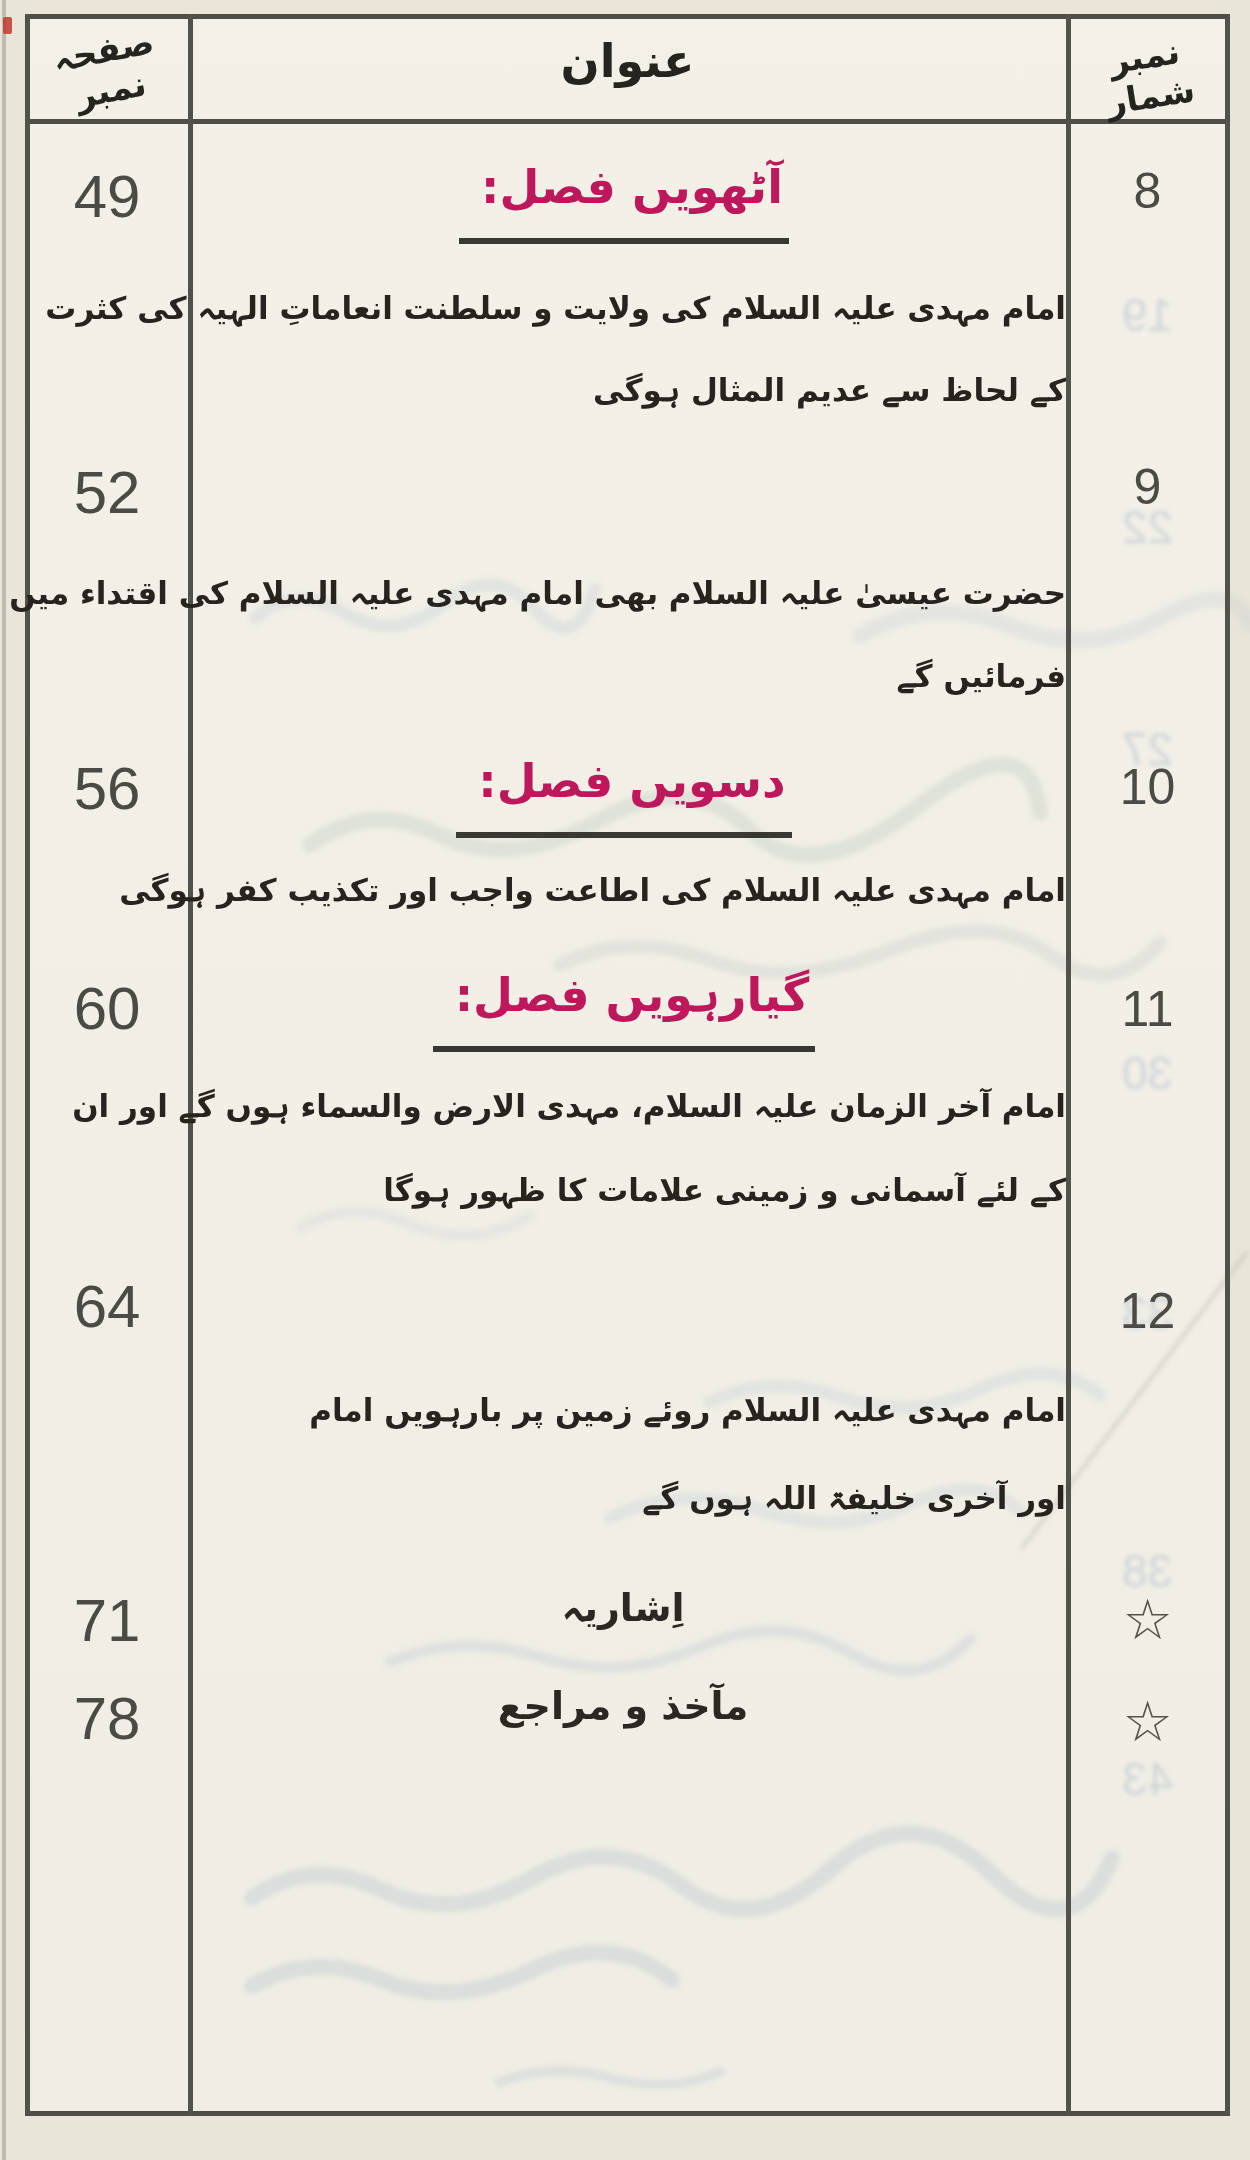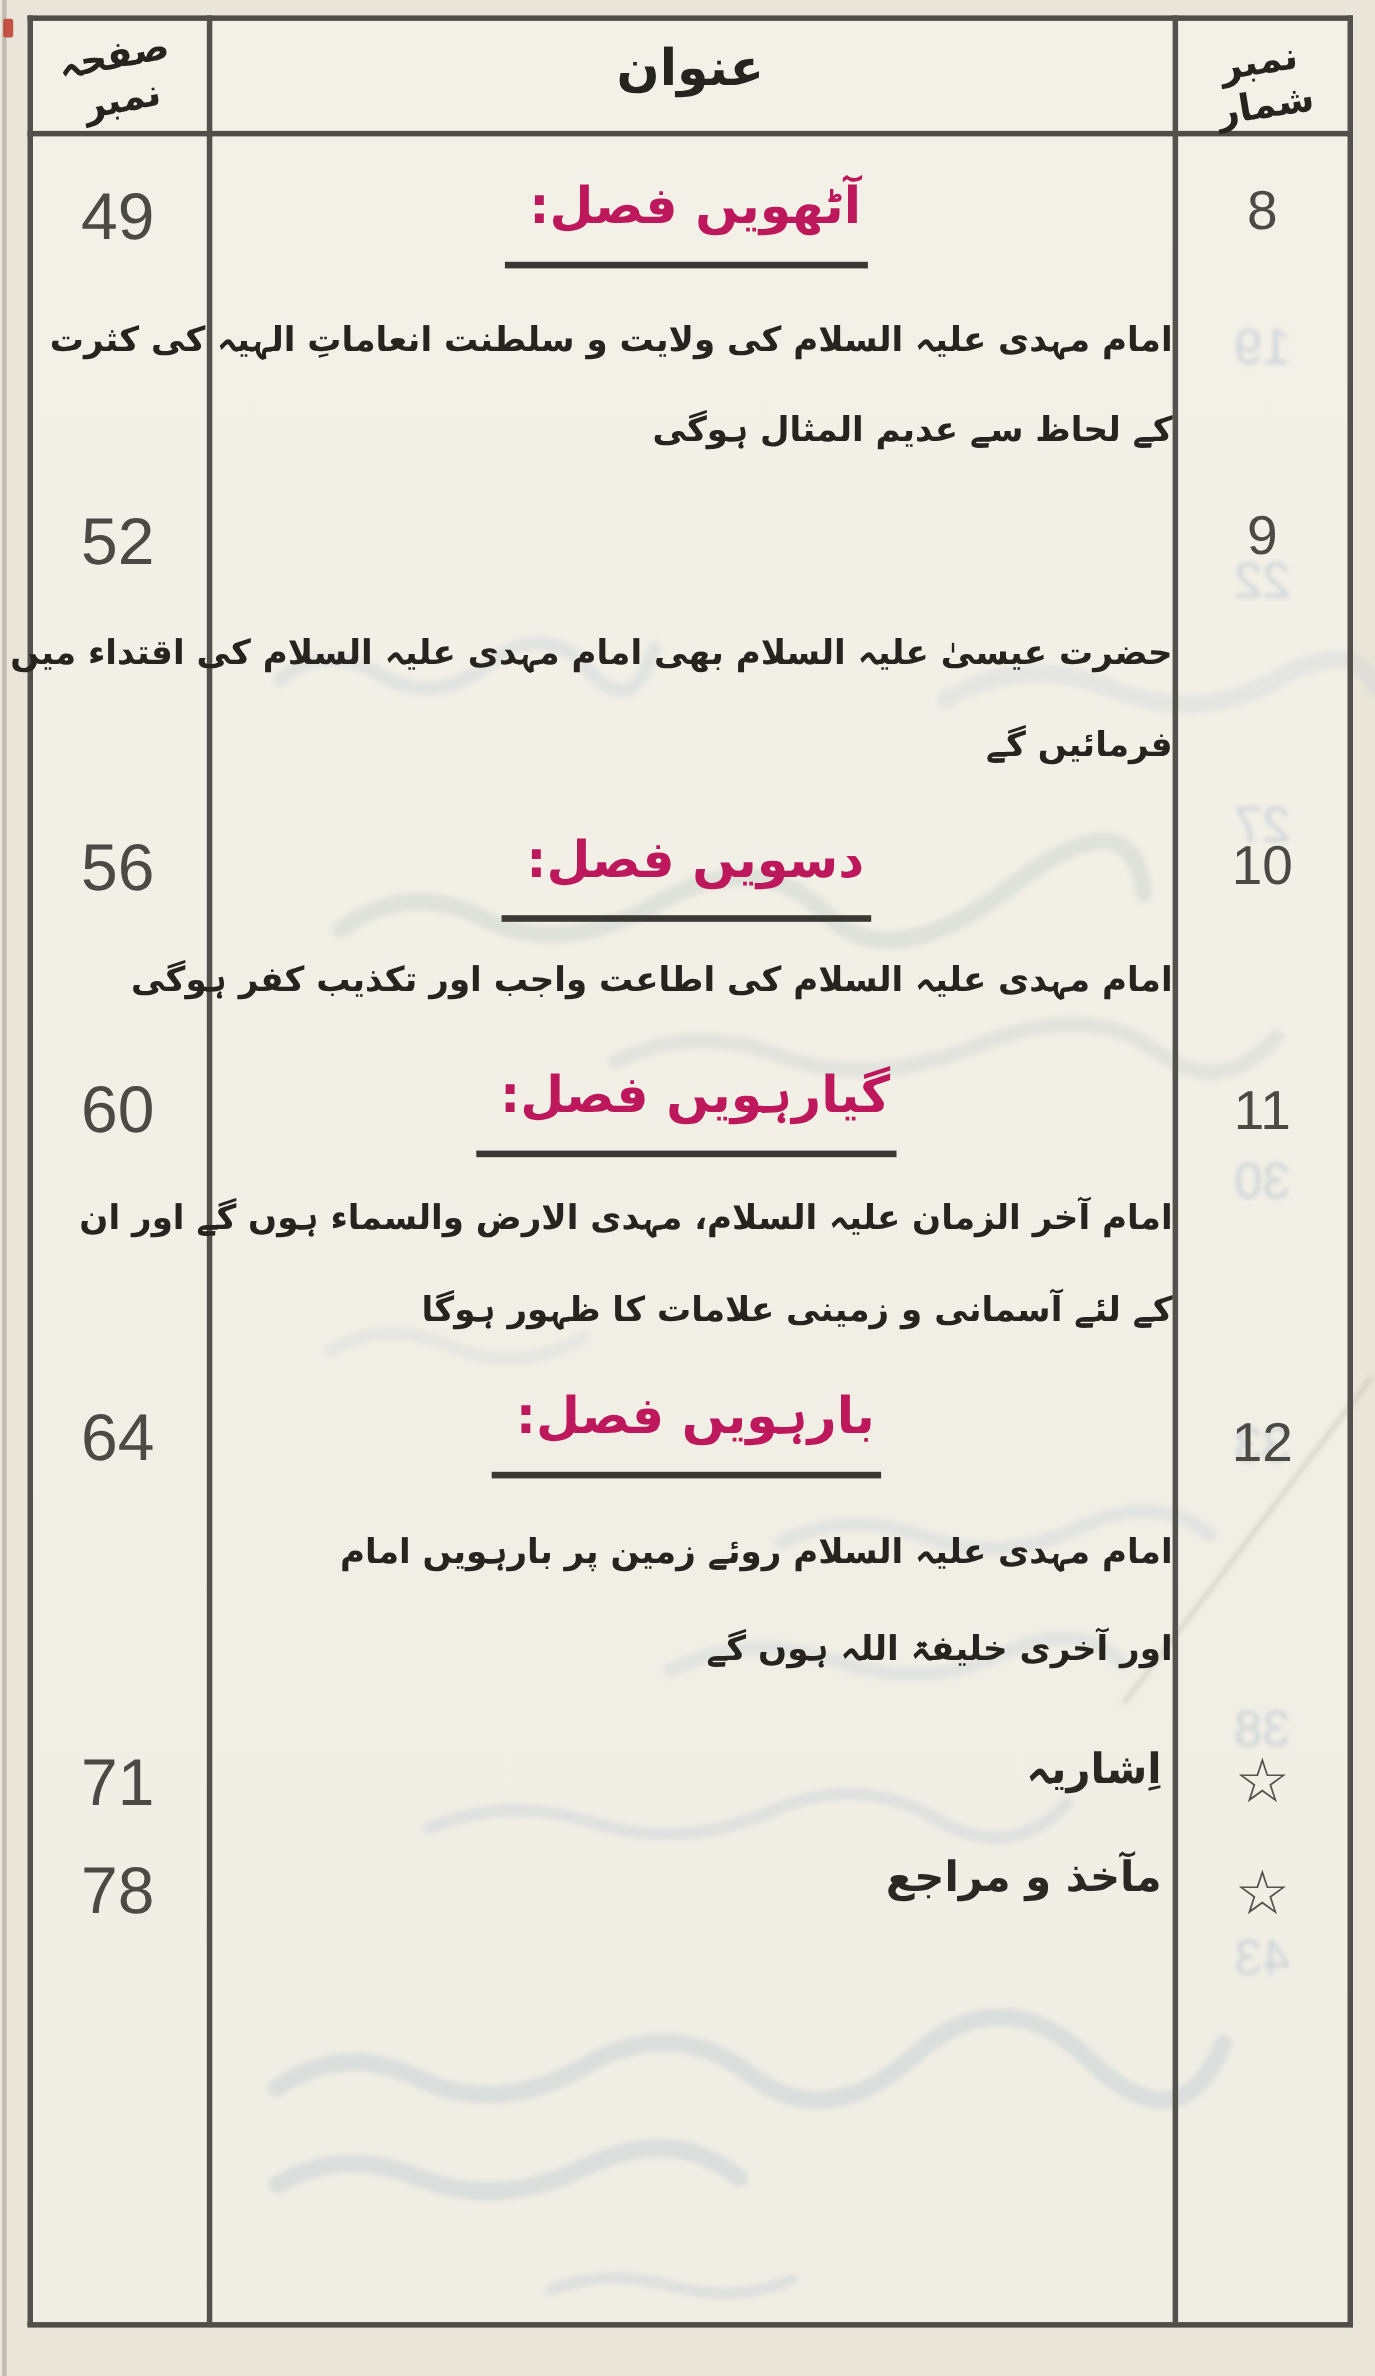--- a/index.html
+++ b/index.html
@@ -24,21 +24,21 @@
   .serial{position:absolute;left:1070px;width:155px;text-align:center;
     font-family:"Liberation Sans","DejaVu Sans",sans-serif;font-size:50px;color:#4c4a44;}
   .star{position:absolute;left:1070px;width:155px;text-align:center;font-size:56px;color:#54524b;line-height:1;}
   .pageno{position:absolute;left:28px;width:158px;text-align:center;
     font-family:"Liberation Sans","DejaVu Sans",sans-serif;font-size:60px;color:#4c4a44;}
   .chapter{position:absolute;left:190px;width:868px;text-align:center;direction:rtl;
     font-size:46px;font-weight:bold;color:#be185d;line-height:1.7;}
   .chapter .u{display:inline-block;border-bottom:6px solid #3a3832;padding:0 6px 12px 22px;}
   .bl{position:absolute;left:188px;width:878px;text-align:right;direction:rtl;
     font-size:31px;font-weight:600;color:#27241f;white-space:nowrap;}
-  .small-title{position:absolute;left:190px;width:866px;text-align:right;direction:rtl;
+  .small-title{position:absolute;left:190px;width:866px;text-align:center;direction:rtl;
     font-size:38px;font-weight:bold;color:#2b2823;padding-right:4px;}
   
   .gnum{position:absolute;left:1070px;width:155px;text-align:center;
     font-family:"Liberation Sans","DejaVu Sans",sans-serif;font-size:46px;
     color:#b4c1d0;opacity:.55;transform:scaleX(-1);filter:blur(2px);}
   .artifacts{position:absolute;left:0;top:0;}
 </style>
 </head>
 <body>
 
@@ -107,21 +107,20 @@
   <div class="bl" style="top:872px">امام مہدی علیہ السلام کی اطاعت واجب اور تکذیب کفر ہوگی</div>
 
   <div class="serial" style="top:980px">11</div>
   <div class="pageno" style="top:974px">60</div>
   <div class="chapter" style="top:956px"><span class="u">گیارہویں فصل:</span></div>
   <div class="bl" style="top:1172px">کے لئے آسمانی و زمینی علامات کا ظہور ہوگا</div>
   <div class="bl" style="top:1088px">امام آخر الزمان علیہ السلام، مہدی الارض والسماء ہوں گے اور ان</div>
 
   <div class="serial" style="top:1282px">12</div>
   <div class="pageno" style="top:1272px">64</div>
-  <div class="chapter" style="top:1248px"><span class="u">بارہویں فصل:</span></div>
   <div class="bl" style="top:1480px">اور آخری خلیفۃ اللہ ہوں گے</div>
   <div class="bl" style="top:1392px">امام مہدی علیہ السلام روئے زمین پر بارہویں امام</div>
 
   <div class="star" style="top:1592px">☆</div>
   <div class="pageno" style="top:1586px">71</div>
   <div class="small-title" style="top:1586px">اِشاریہ</div>
 
   <div class="star" style="top:1694px">☆</div>
   <div class="pageno" style="top:1684px">78</div>
   <div class="small-title" style="top:1684px">مآخذ و مراجع</div>

